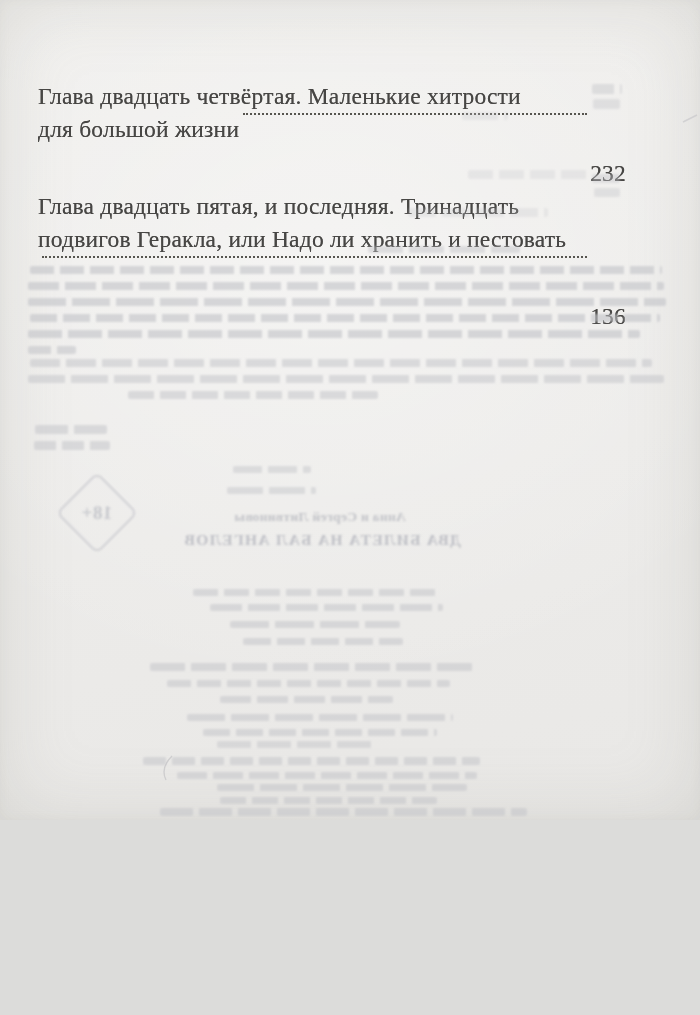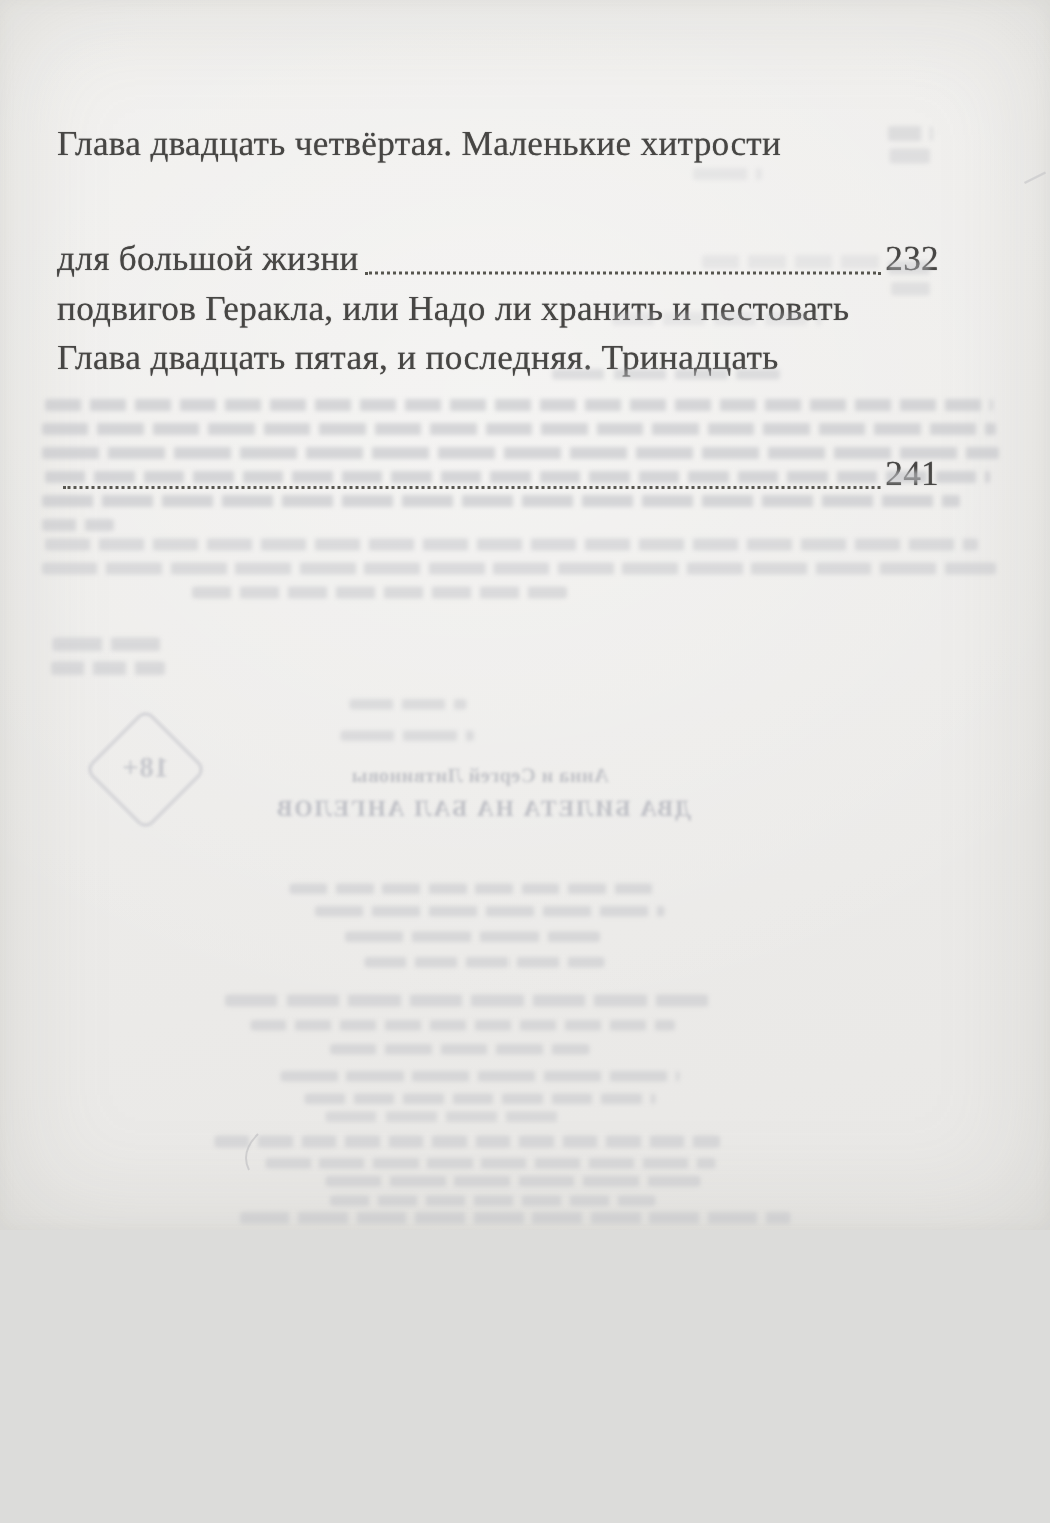--- a/index.html
+++ b/index.html
@@ -11,21 +11,21 @@
     box-shadow: inset 0 0 75px rgba(140,138,130,0.20), inset 0 0 12px rgba(150,148,142,0.08);
     font-family:"Liberation Serif","DejaVu Serif",serif;
   }
   
   .toc{
     position:absolute;left:38px;top:80px;width:588px;
     font-size:23.5px;line-height:33px;color:#474644;letter-spacing:0.2px;
     text-shadow:0 0 0.6px rgba(71,70,68,0.75);
   }
   .toc-line{white-space:nowrap;}
-  .toc-row{display:flex;align-items:flex-end;}
+  .toc-row{display:flex;align-items:flex-start;}
   .toc-fill{flex:1;border-bottom:2.3px dotted #56554f;margin:0 3px 7px 4px;min-width:20px;}
   .toc-pg{flex:none;margin-top:44px;}
   
   .bleed{position:absolute;inset:0;}
   .bleed-line{position:absolute;border-radius:2px;filter:blur(1.3px);}
   .mirror-text{
     position:absolute;transform:translateX(-50%) scaleX(-1);
     filter:blur(1.15px);color:#c2c3c8;white-space:nowrap;
   }
   .bleed-author{left:320px;top:509px;font-size:13.5px;font-weight:bold;letter-spacing:0.3px;}
@@ -55,25 +55,25 @@
 
 <div class="page">
 
   <div class="toc" id="toc">
       <div class="toc-line">Глава двадцать четвёртая. Маленькие хитрости</div>
       <div class="toc-line toc-row">
         <span>для большой жизни</span>
         <span class="toc-fill"></span>
         <span class="toc-pg">232</span>
       </div>
+      <div class="toc-line">Глава двадцать пятая, и последняя. Тринадцать</div>
       <div class="toc-line">подвигов Геракла, или Надо ли хранить и пестовать</div>
-      <div class="toc-line">Глава двадцать пятая, и последняя. Тринадцать</div>
       <div class="toc-line toc-row">
         <span class="toc-fill"></span>
-        <span class="toc-pg">241</span>
+        <span class="toc-pg">136</span>
       </div>
     </div>
 
   <div class="bleed" id="bleed">
     <div class="age-diamond">
       <span>18+</span>
     </div>
     <div class="mirror-text bleed-author">Анна и Сергей Литвиновы</div>
     <div class="mirror-text bleed-title">ДВА БИЛЕТА НА БАЛ АНГЕЛОВ</div>
   <div class="bleed-line" style="left: 592px; top: 84px; width: 30px; height: 10px; opacity: 0.42; background: repeating-linear-gradient(90deg, rgb(194, 195, 200) 0px, rgb(194, 195, 200) 22px, rgba(0, 0, 0, 0) 22px, rgba(0, 0, 0, 0) 28px);"></div>

